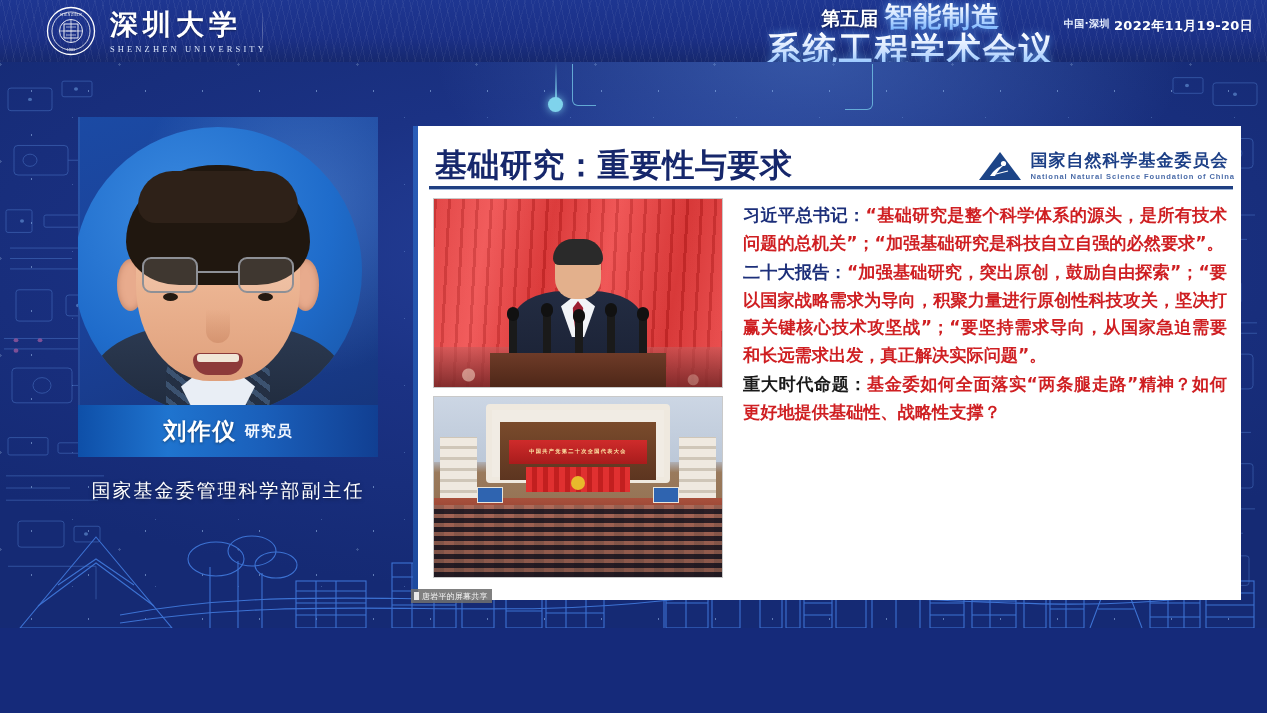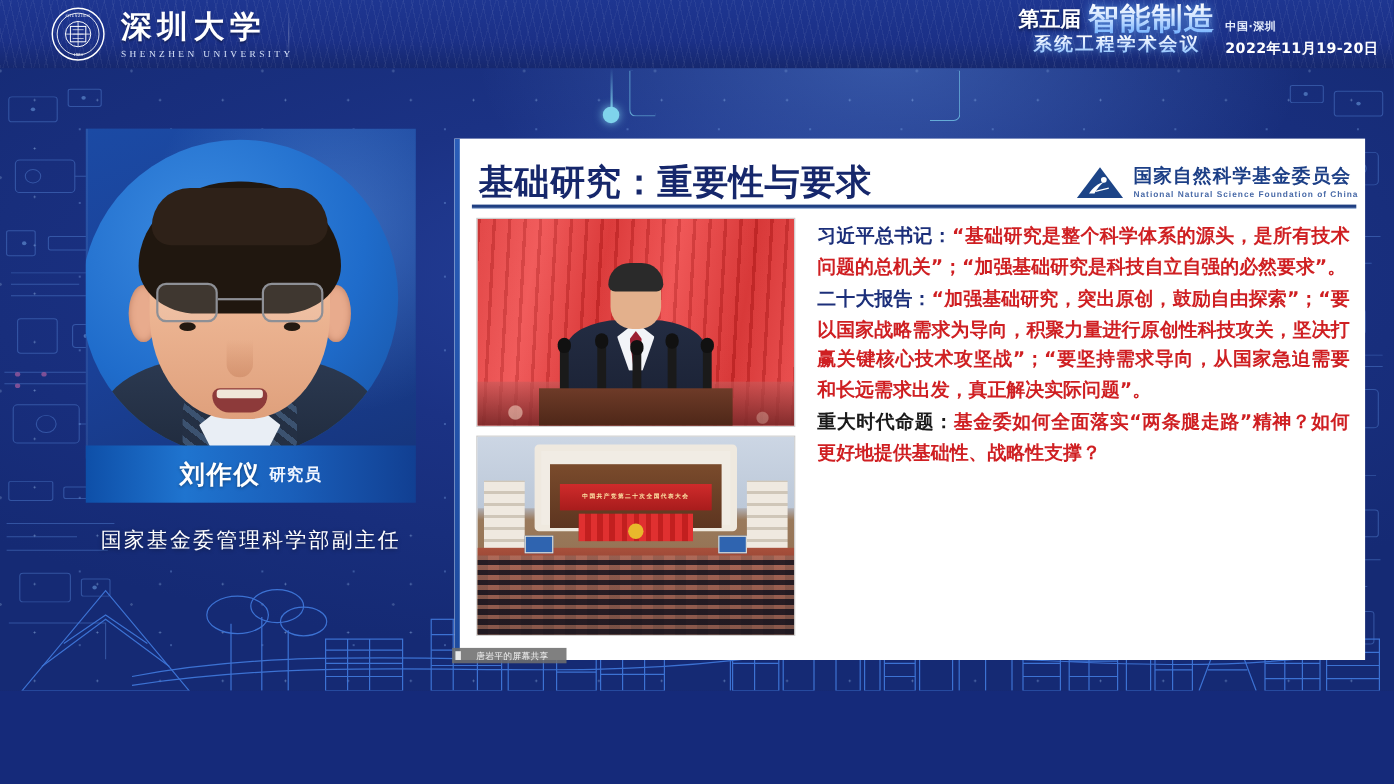--- a/index.html
+++ b/index.html
@@ -83,27 +83,27 @@
     letter-spacing:0px; text-shadow:0 1px 3px rgba(0,0,0,.5); padding-bottom:3px;
   }
   .conf-big {
     font-family:"DejaVu Serif", serif; font-size:28px; font-weight:700;
     letter-spacing:1px;
     background:linear-gradient(180deg,#ffffff 0%, #cfe3ff 45%, #76b4ff 100%);
     -webkit-background-clip:text; background-clip:text; color:transparent;
     filter:drop-shadow(0 0 5px rgba(110,180,255,.85));
   }
   .conf-row2 {
-    font-family:"DejaVu Serif", serif; font-size:17px; font-weight:700;
+    font-family:"DejaVu Serif", serif; font-size:34px; font-weight:700;
     letter-spacing:2px; margin-top:1px;
     background:linear-gradient(180deg,#ffffff 0%, #d5e6ff 50%, #8cc2ff 100%);
     -webkit-background-clip:text; background-clip:text; color:transparent;
     filter:drop-shadow(0 0 4px rgba(110,180,255,.7));
   }
-  .conf-meta { display:flex; flex-direction:column; gap:4px; padding-top:14px; }
+  .conf-meta { display:flex; flex-direction:row; gap:4px; padding-top:14px; }
   .conf-loc {
     font-family:"DejaVu Sans", sans-serif; font-size:10px; font-weight:700;
     color:#eaf2ff; letter-spacing:.5px;
   }
   .conf-date {
     font-family:"DejaVu Sans", sans-serif; font-size:13px; font-weight:700;
     color:#ffffff; letter-spacing:.3px;
   }
 
   
@@ -293,21 +293,21 @@
     color:#cf1f22; letter-spacing:0px;
   }
   .slide-text p { margin:0 0 1px 0; text-align:justify; }
   .lbl-blue { color:#1c2f7a; }
   .lbl-dark { color:#1a1a1a; }
 
   
   .share-badge {
     position:absolute; left:411px; top:589px; height:14px;
     background:rgba(110,110,110,.88);
-    display:flex; align-items:center; gap:14px; padding:0 16px 0 3px;
+    display:flex; align-items:center; gap:3px; padding:0 4px 0 3px;
   }
   .share-badge .sq { width:5px; height:8px; background:#e8e8e8; }
   .share-badge span {
     font-family:"DejaVu Sans", sans-serif; font-size:8px; color:#f2f2f2;
     letter-spacing:.2px; white-space:nowrap;
   }
 </style>
 </head>
 <body>
 

